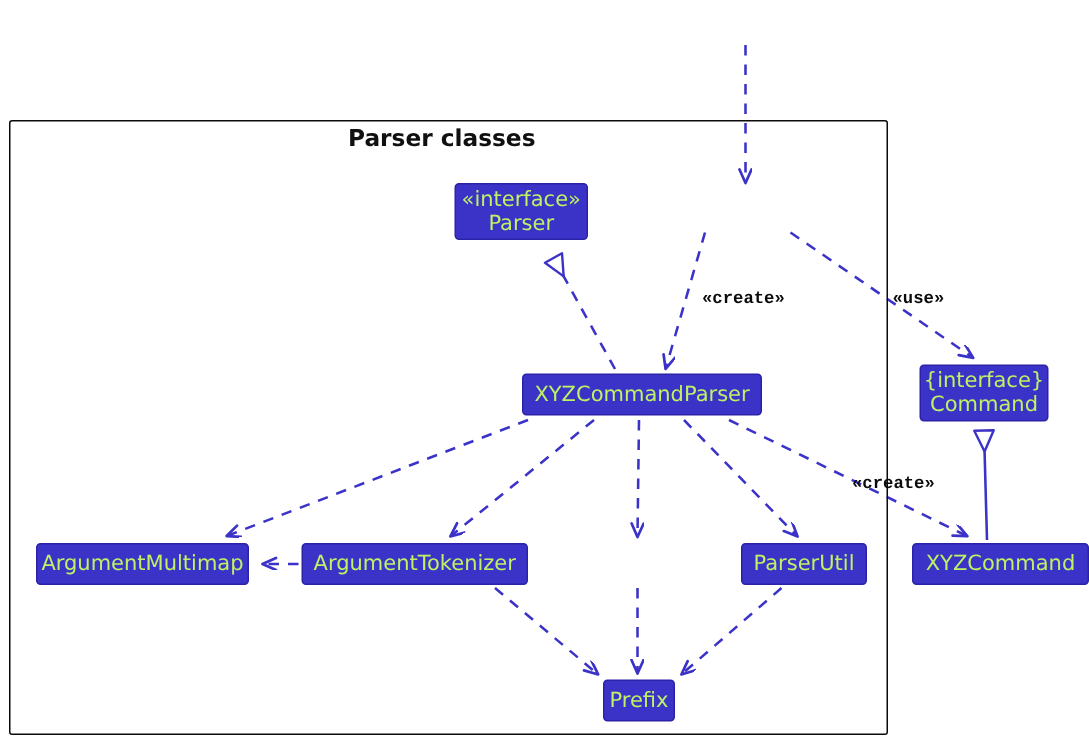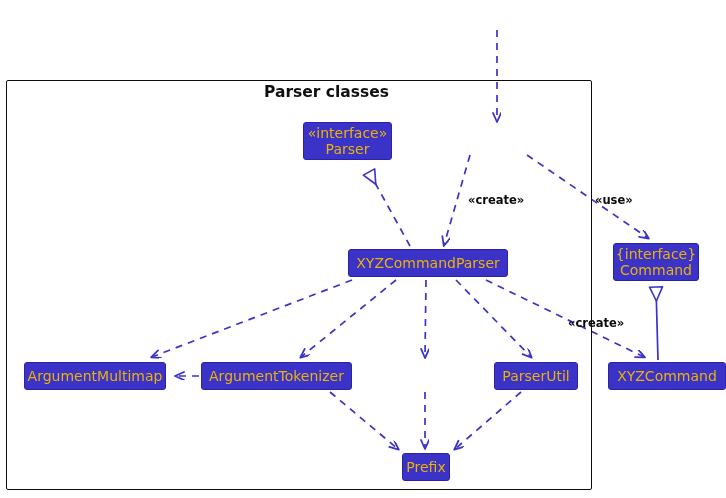--- a/index.html
+++ b/index.html
@@ -31,29 +31,28 @@
     background: transparent;
     box-sizing: border-box;
   }
   .frame-title {
     position: absolute;
     font-size: 15.5px;
     font-weight: bold;
     color: #101010;
     white-space: nowrap;
     letter-spacing: 0px;
-    margin-left: 32px;
   }
   
   .node {
     position: absolute;
     background: #3b32c8;
     border: 1px solid #2b22a8;
     border-radius: 3px;
-    color: #eab308;
+    color: #bef264;
     display: flex;
     flex-direction: column;
     align-items: center;
     justify-content: center;
     box-sizing: border-box;
     font-size: 14px;
     line-height: 16px;
     white-space: nowrap;
     text-align: center;
   }
@@ -62,20 +61,21 @@
     width: 100%;
     text-align: center;
   }
   
   .edge-label {
     position: absolute;
     font-size: 11.5px;
     font-weight: bold;
     color: #0b0b0b;
     white-space: nowrap;
+    font-family: Liberation Mono, monospace;
   }
 </style>
 </head>
 <body>
 
 <div id="canvas">
 
   <svg id="svg-layer" viewBox="0 0 726 498">
     <defs>
       <marker id="openArrow" markerWidth="12" markerHeight="12" refX="9" refY="4" orient="auto" markerUnits="userSpaceOnUse">

